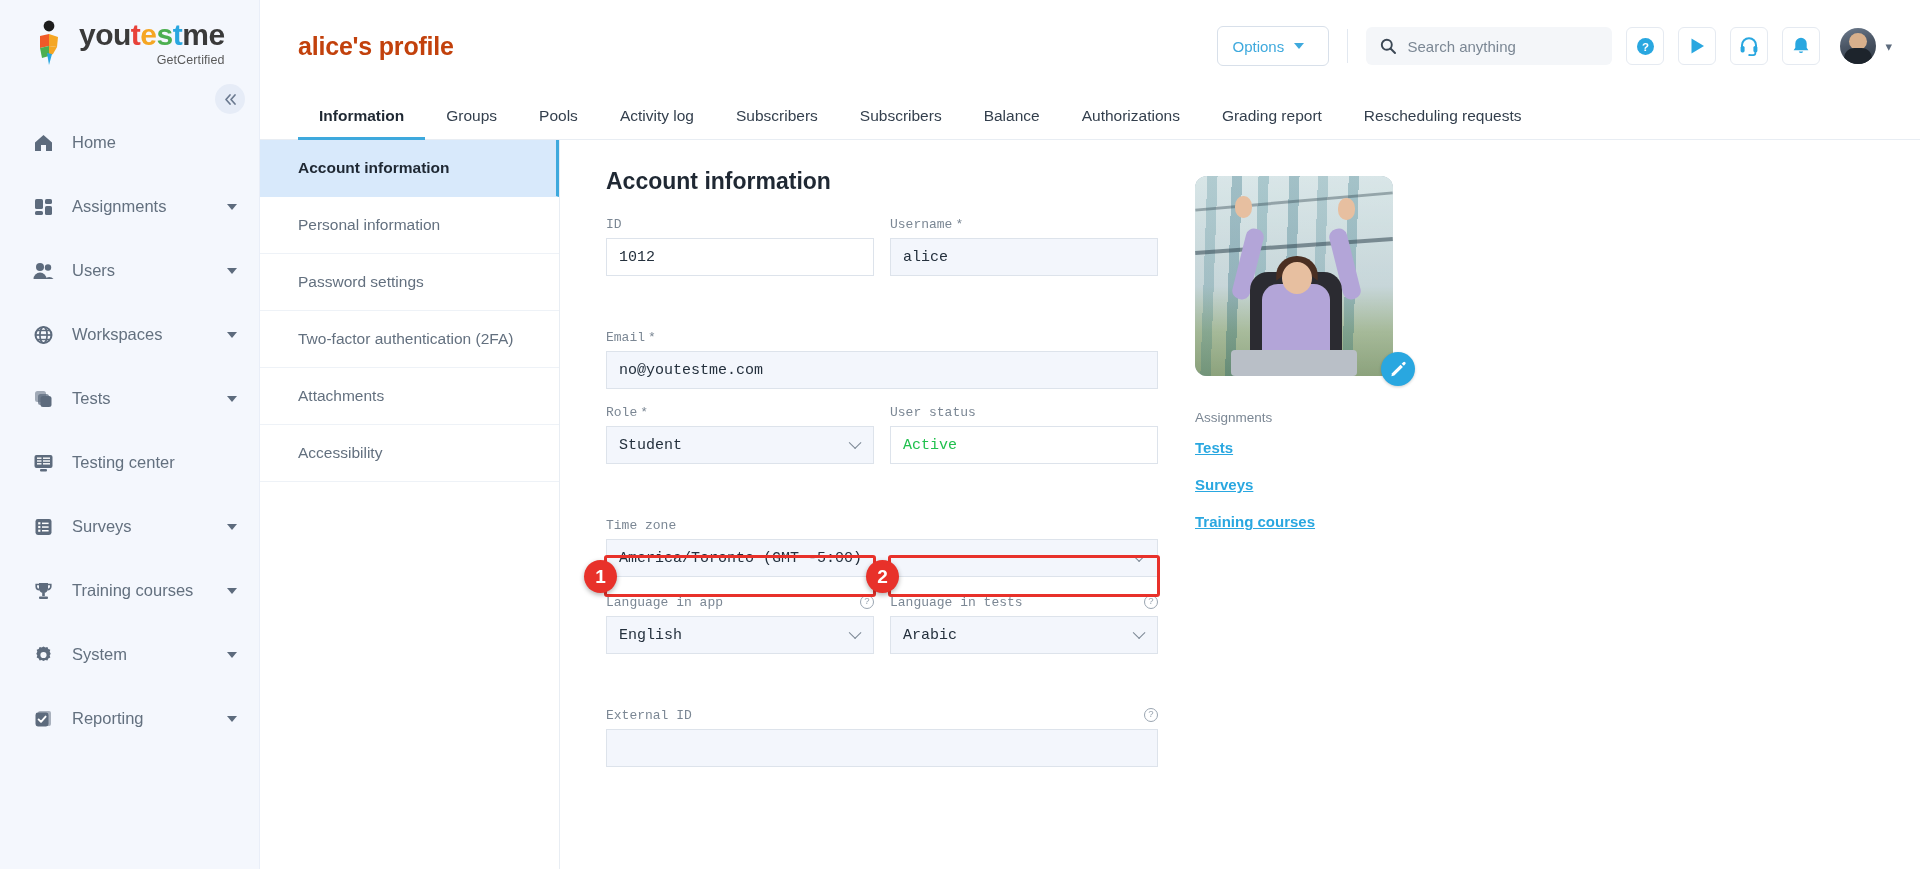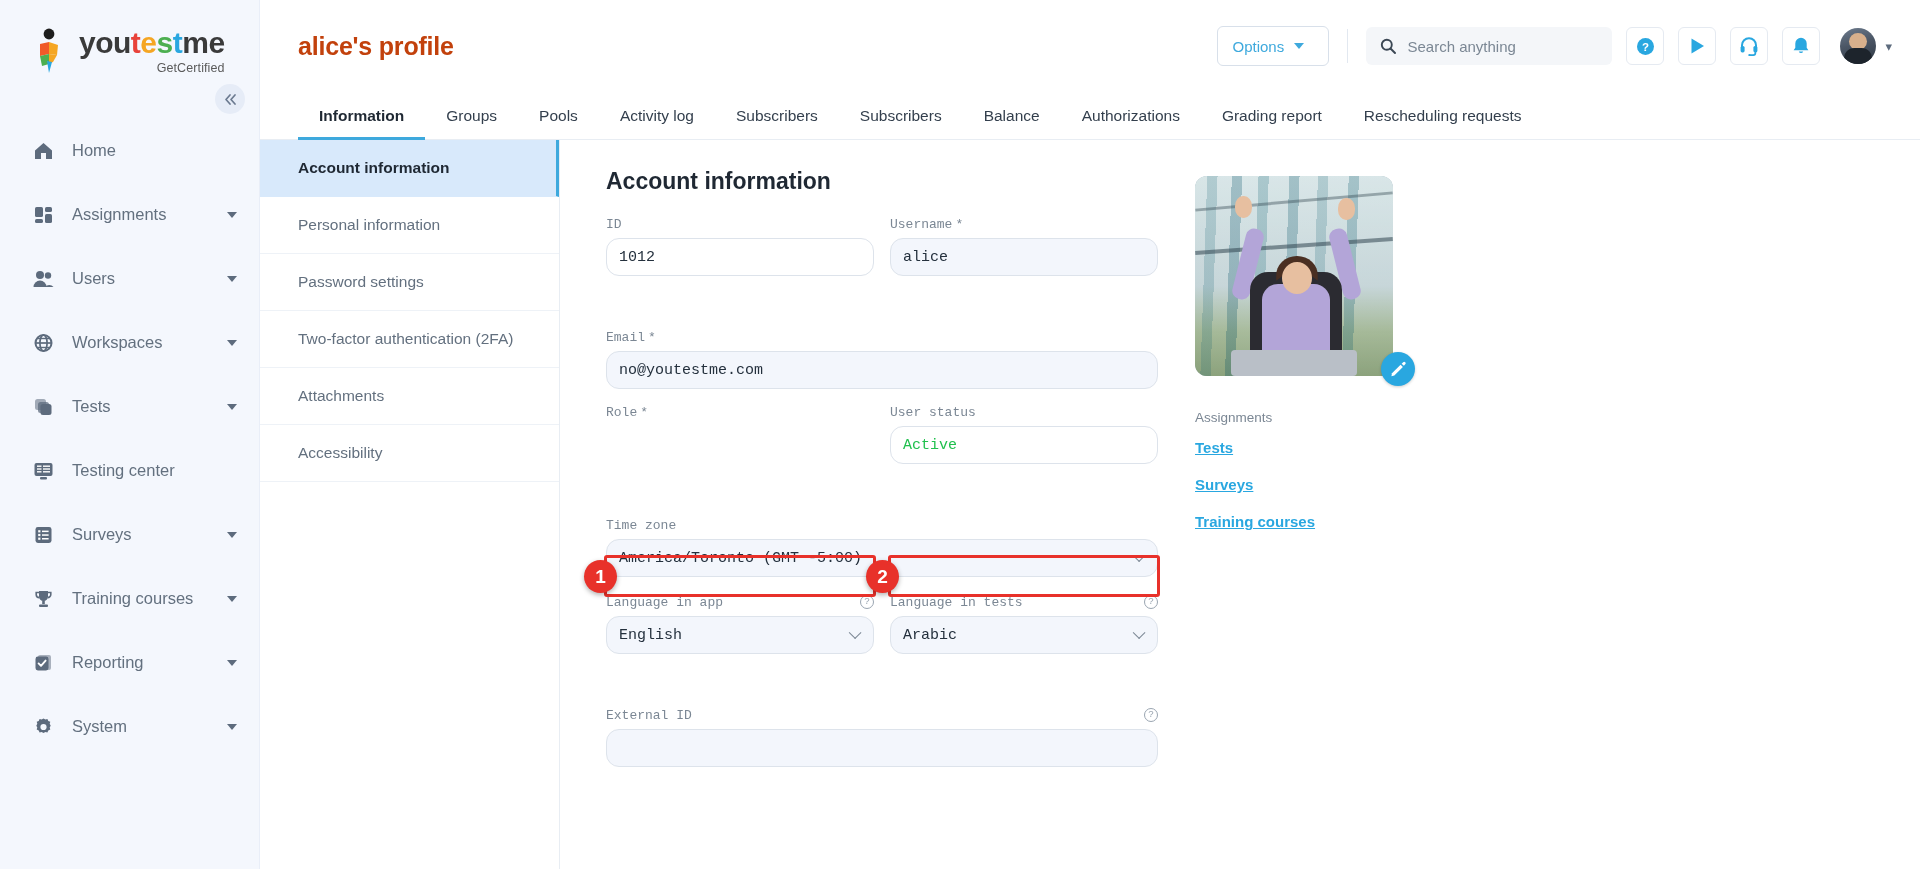--- a/index.html
+++ b/index.html
@@ -11,21 +11,21 @@
   }
   .app { display: flex; width: 1920px; height: 869px; position: relative; }
 
   
   .sidebar {
     width: 260px; height: 869px; flex: 0 0 260px;
     background: #f4f7fd;
     position: relative;
     border-right: 1px solid #e9eef8;
   }
-  .logo-wrap { padding: 20px 0 0 28px; display: flex; align-items: center; gap: 9px; margin-top: 8px; }
+  .logo-wrap { padding: 20px 0 0 28px; display: flex; align-items: center; gap: 9px; }
   .logo-mark { width: 42px; height: 46px; position: relative; }
   .logo-text { display: flex; flex-direction: column; line-height: 1; }
   .logo-word { font-size: 30px; font-weight: 700; letter-spacing: -0.5px; }
   .logo-word span { display: inline; }
   .c-dark { color: #3a3a3a; }
   .c-red  { color: #e8423a; }
   .c-org  { color: #f5a623; }
   .c-grn  { color: #4caf50; }
   .c-blu  { color: #29a7e0; }
   .logo-sub { font-size: 12.5px; color: #5a5a5a; text-align: right; margin-top: 4px; letter-spacing: .1px;}
@@ -143,21 +143,21 @@
   .flabel .req { margin-left: 3px; }
   .flabel .spacer { flex: 1; }
 
   .help-ico {
     width: 14px; height: 14px; border-radius: 50%; border: 1px solid #9aa5b1;
     color: #9aa5b1; font-size: 9.5px; line-height: 12px; text-align: center;
     flex: 0 0 14px; cursor: pointer;
   }
 
   .input {
-    height: 38px; border: 1px solid #dde3eb; border-radius: 13px;
+    height: 38px; border: 1px solid #dde3eb; border-radius: 0;
     background: #f3f6fc; display: flex; align-items: center;
     padding: 0 12px; font-size: 15px; color: #24303d; width: 100%;
   }
   .input.plain { background: #ffffff; }
   .input.green { color: #21c04e; background:#ffffff; }
   .input.empty { background:#f3f6fc; }
   .select { justify-content: space-between; cursor: pointer; }
   .chev {
     width: 9px; height: 9px; border-right: 1.7px solid #7b8794;
     border-bottom: 1.7px solid #7b8794; transform: rotate(45deg) translate(-3px,-1px);
@@ -352,37 +352,37 @@
             <rect x="6" y="15.5" width="9" height="2.5" rx="1" fill="#5d6b7d"></rect>
           </svg>
         </span>
         <span class="nav-label">Training courses</span>
         <span class="caret"></span>
       </div>
 
       <div class="nav-item">
         <span class="nav-ico">
           <svg width="21" height="20" viewBox="0 0 21 20">
+            <path d="M10.5 1.5 l1.9 1 2-.6 .9 2 2 .9 -.6 2 1 1.9 -1 1.9 .6 2 -2 .9 -.9 2 -2 -.6 -1.9 1 -1.9 -1 -2 .6 -.9 -2 -2 -.9 .6 -2 -1 -1.9 1 -1.9 -.6 -2 2 -.9 .9 -2 2 .6 Z" fill="#5d6b7d"></path>
+            <circle cx="10.5" cy="10" r="3.1" fill="#f4f7fd"></circle>
+          </svg>
+        </span>
+        <span class="nav-label">System</span>
+        <span class="caret"></span>
+      </div>
+
+      <div class="nav-item">
+        <span class="nav-ico">
+          <svg width="21" height="20" viewBox="0 0 21 20">
             <rect x="5" y="2" width="13" height="15" rx="2" fill="#5d6b7d" opacity=".5"></rect>
             <rect x="2.5" y="3.5" width="13" height="14" rx="2.4" fill="#5d6b7d"></rect>
             <path d="M5.6 10.4 L8 12.8 L12.6 7.6" stroke="#fff" stroke-width="1.9" fill="none" stroke-linecap="round" stroke-linejoin="round"></path>
           </svg>
         </span>
         <span class="nav-label">Reporting</span>
-        <span class="caret"></span>
-      </div>
-
-      <div class="nav-item">
-        <span class="nav-ico">
-          <svg width="21" height="20" viewBox="0 0 21 20">
-            <path d="M10.5 1.5 l1.9 1 2-.6 .9 2 2 .9 -.6 2 1 1.9 -1 1.9 .6 2 -2 .9 -.9 2 -2 -.6 -1.9 1 -1.9 -1 -2 .6 -.9 -2 -2 -.9 .6 -2 -1 -1.9 1 -1.9 -.6 -2 2 -.9 .9 -2 2 .6 Z" fill="#5d6b7d"></path>
-            <circle cx="10.5" cy="10" r="3.1" fill="#f4f7fd"></circle>
-          </svg>
-        </span>
-        <span class="nav-label">System</span>
         <span class="caret"></span>
       </div>
 
     </nav>
   </aside>
 
   <section class="main">
 
     <div class="topbar">
       <div class="page-title">alice's profile</div>
@@ -524,20 +524,24 @@
                 </div>
               <div class="input">no@youtestme.com</div>
             </div>
 
             <div class="row mb14">
               <div class="field half">
                 <div class="flabel">
                     <span>Role</span>
                     <span class="req">*</span>
                   </div>
+                <div class="input select">
+                  <span>Student</span>
+                  <span class="chev"></span>
+                </div>
               </div>
               <div class="field half">
                 <div class="flabel">
                     <span>User status</span>
                   </div>
                 <div class="input green">Active</div>
               </div>
             </div>
 
             <div class="field full mb16">

